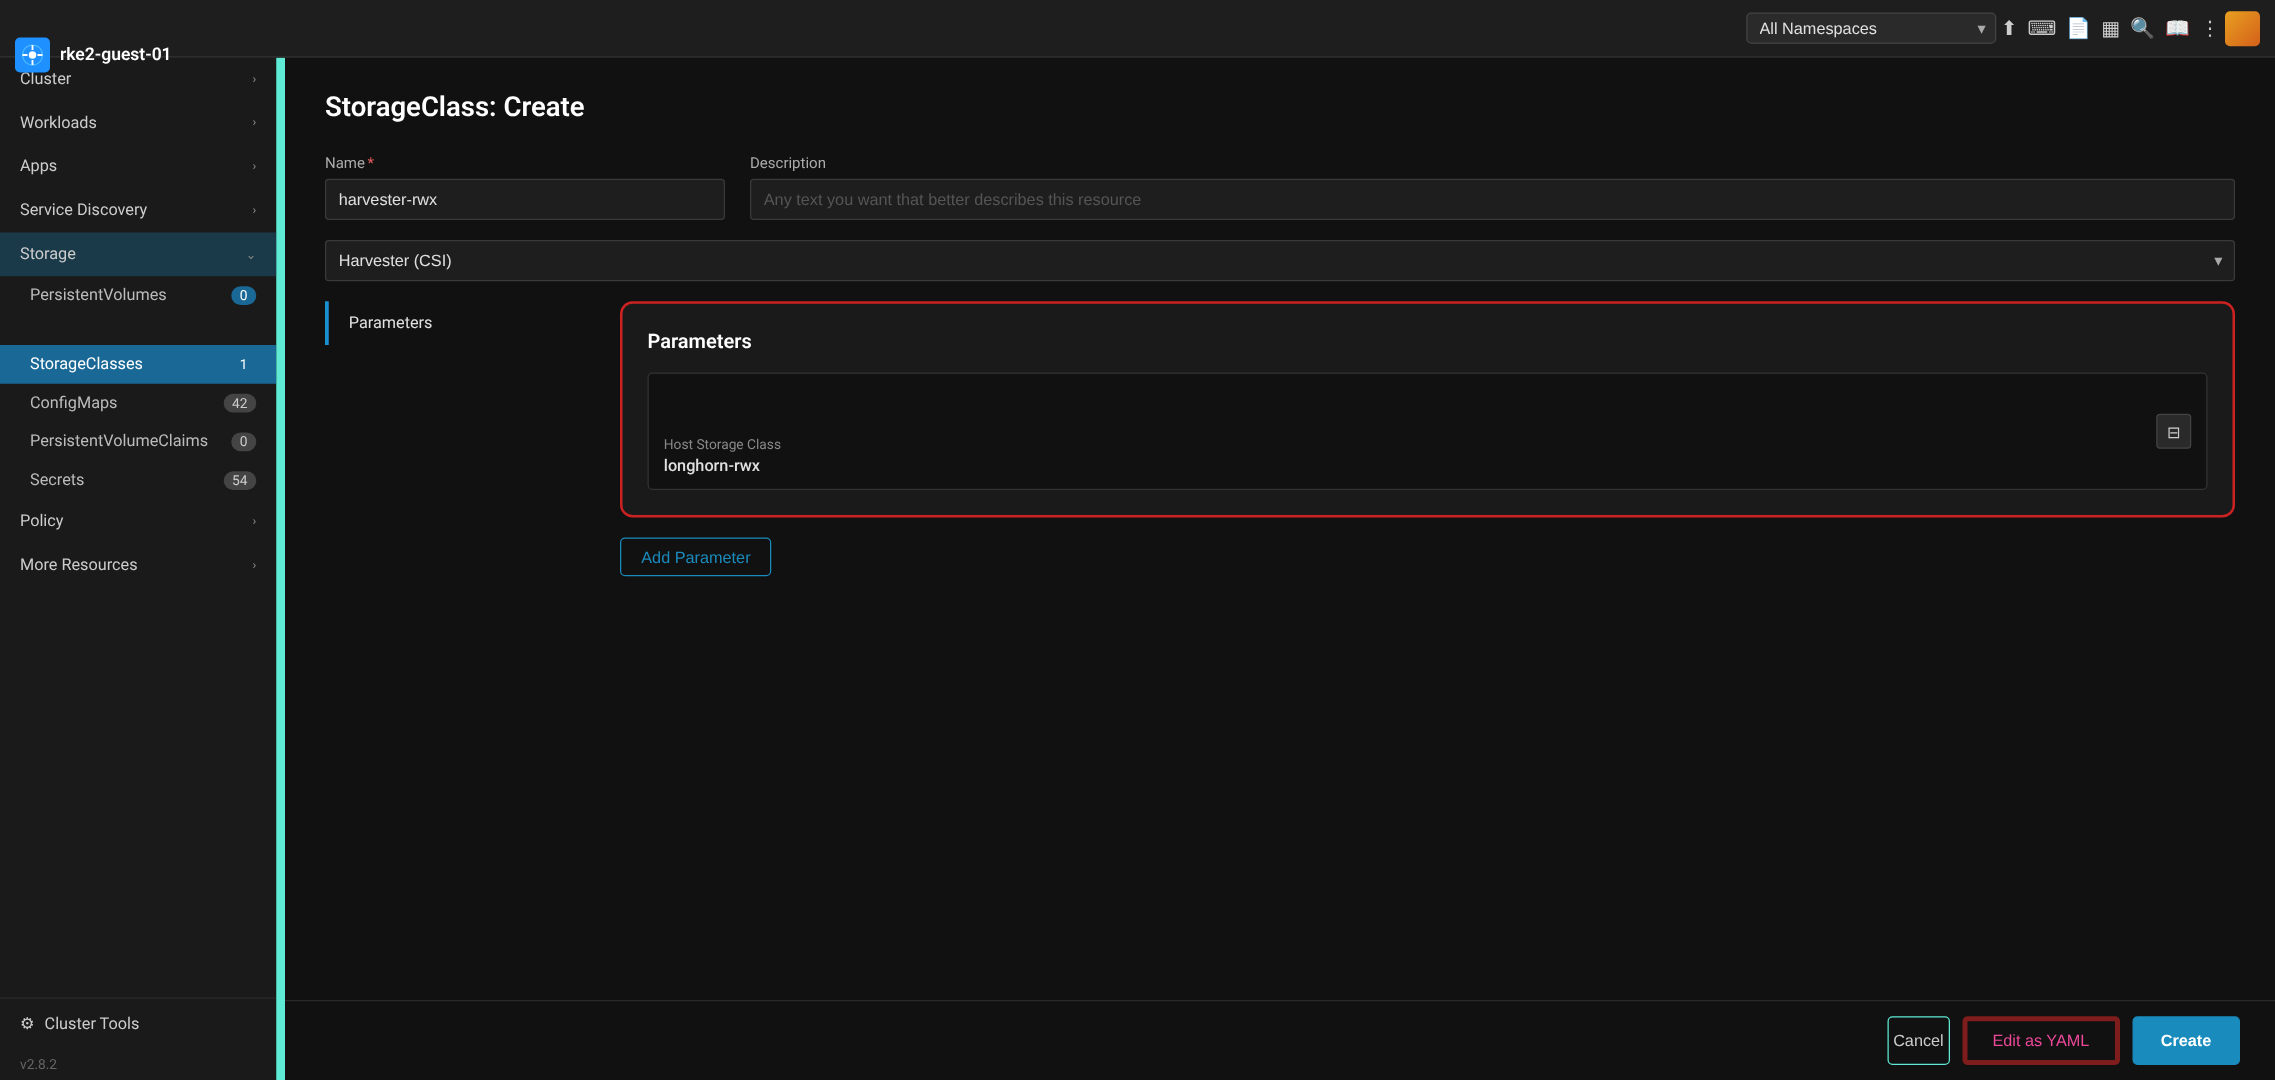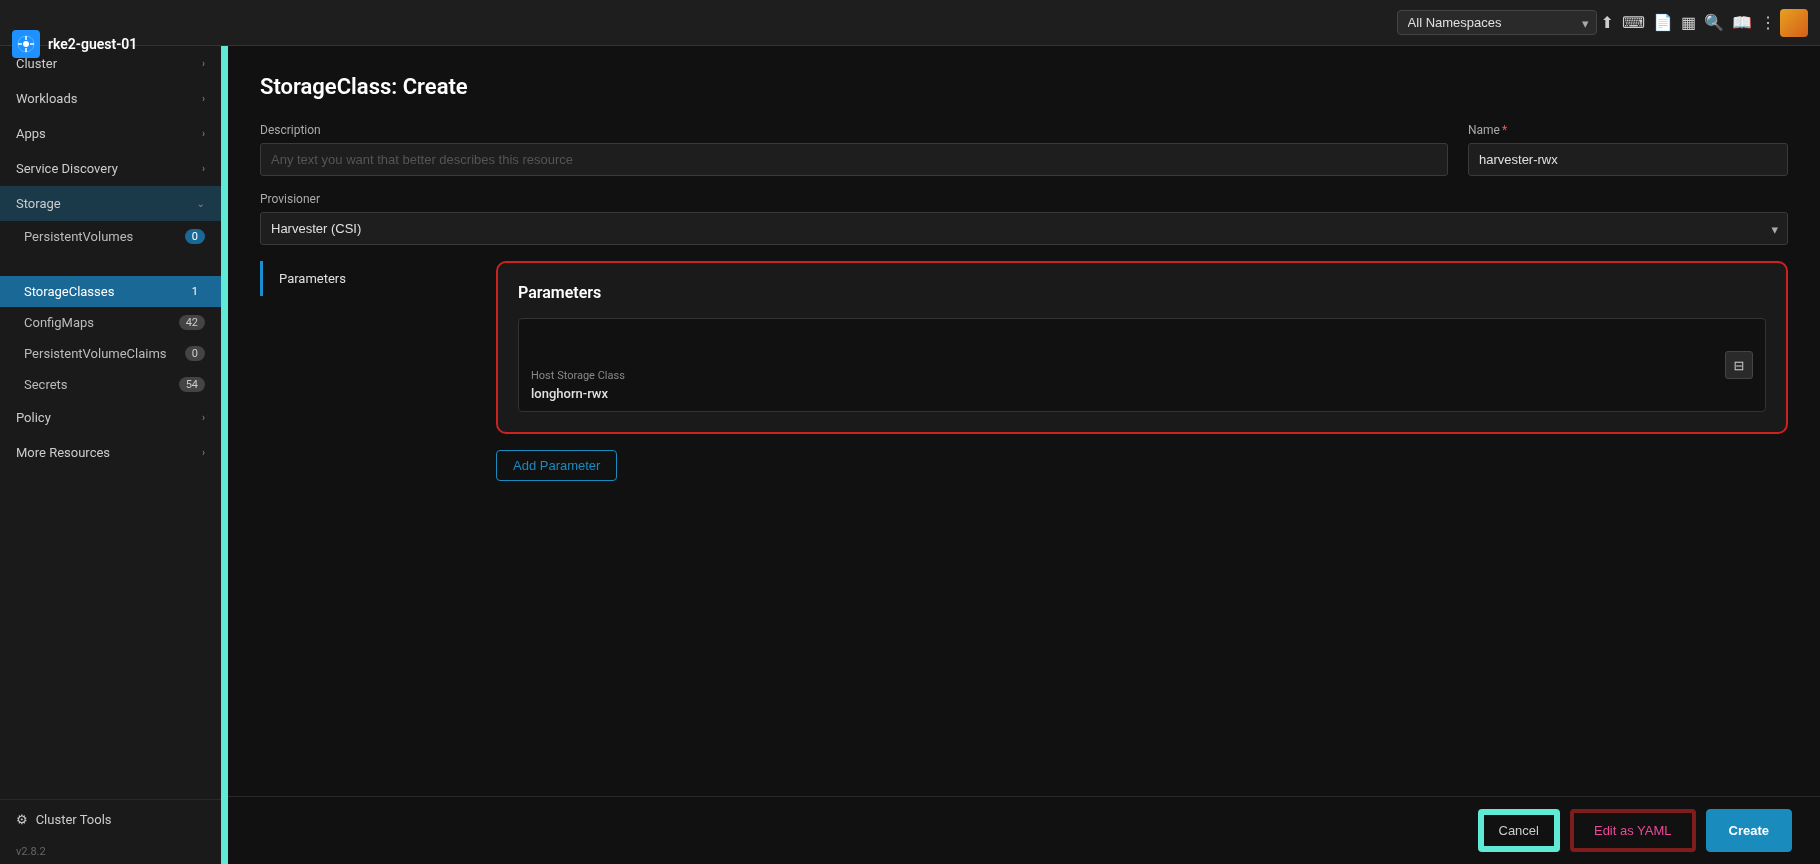--- a/index.html
+++ b/index.html
@@ -333,23 +333,23 @@
       background: #111;
       border-top: 1px solid #2a2a2a;
       padding: 12px 28px;
       display: flex;
       justify-content: flex-end;
       gap: 10px;
       z-index: 100;
     }
     .btn-cancel {
       background: transparent;
-      border: 6px solid #5eead4;
+      border: 1px solid #5eead4;
       color: #ccc;
-      padding: 8px 15px;
+      padding: 8px 4px;
       border-radius: 4px;
       font-size: 13px;
       cursor: pointer;
     }
     .btn-yaml {
       background: transparent;
       border: 4px solid #7f1d1d;
       color: #ec4899;
       padding: 8px 20px;
       border-radius: 4px;
@@ -471,34 +471,33 @@
 
   <div class="main">
     <div class="main-inner">
 
       <div class="page-title">
         <span>StorageClass:</span>
         <span>Create</span>
       </div>
 
       <div class="form-row">
-        <div class="form-group desc-field">
-          <div class="field-label">Description</div>
-          <input class="field-input" type="text" placeholder="Any text you want that better describes this resource" style="">
-        </div>
         <div class="form-group name-field">
           <div class="field-label">
             <span>Name</span><span class="required">*</span>
           </div>
           <input class="field-input" type="text" value="harvester-rwx" style="">
         </div>
+        <div class="form-group desc-field">
+          <div class="field-label">Description</div>
+          <input class="field-input" type="text" placeholder="Any text you want that better describes this resource" style="">
+        </div>
       </div>
 
       <div class="form-group full-width" style="margin-bottom:16px;">
-        <div class="field-label">Provisioner</div>
         <div class="provisioner-wrapper">
           <select class="provisioner-select">
             <option>Harvester (CSI)</option>
           </select>
         </div>
       </div>
 
       <div class="params-layout">
         <div class="params-sidebar">
           <div class="params-sidebar-item">

